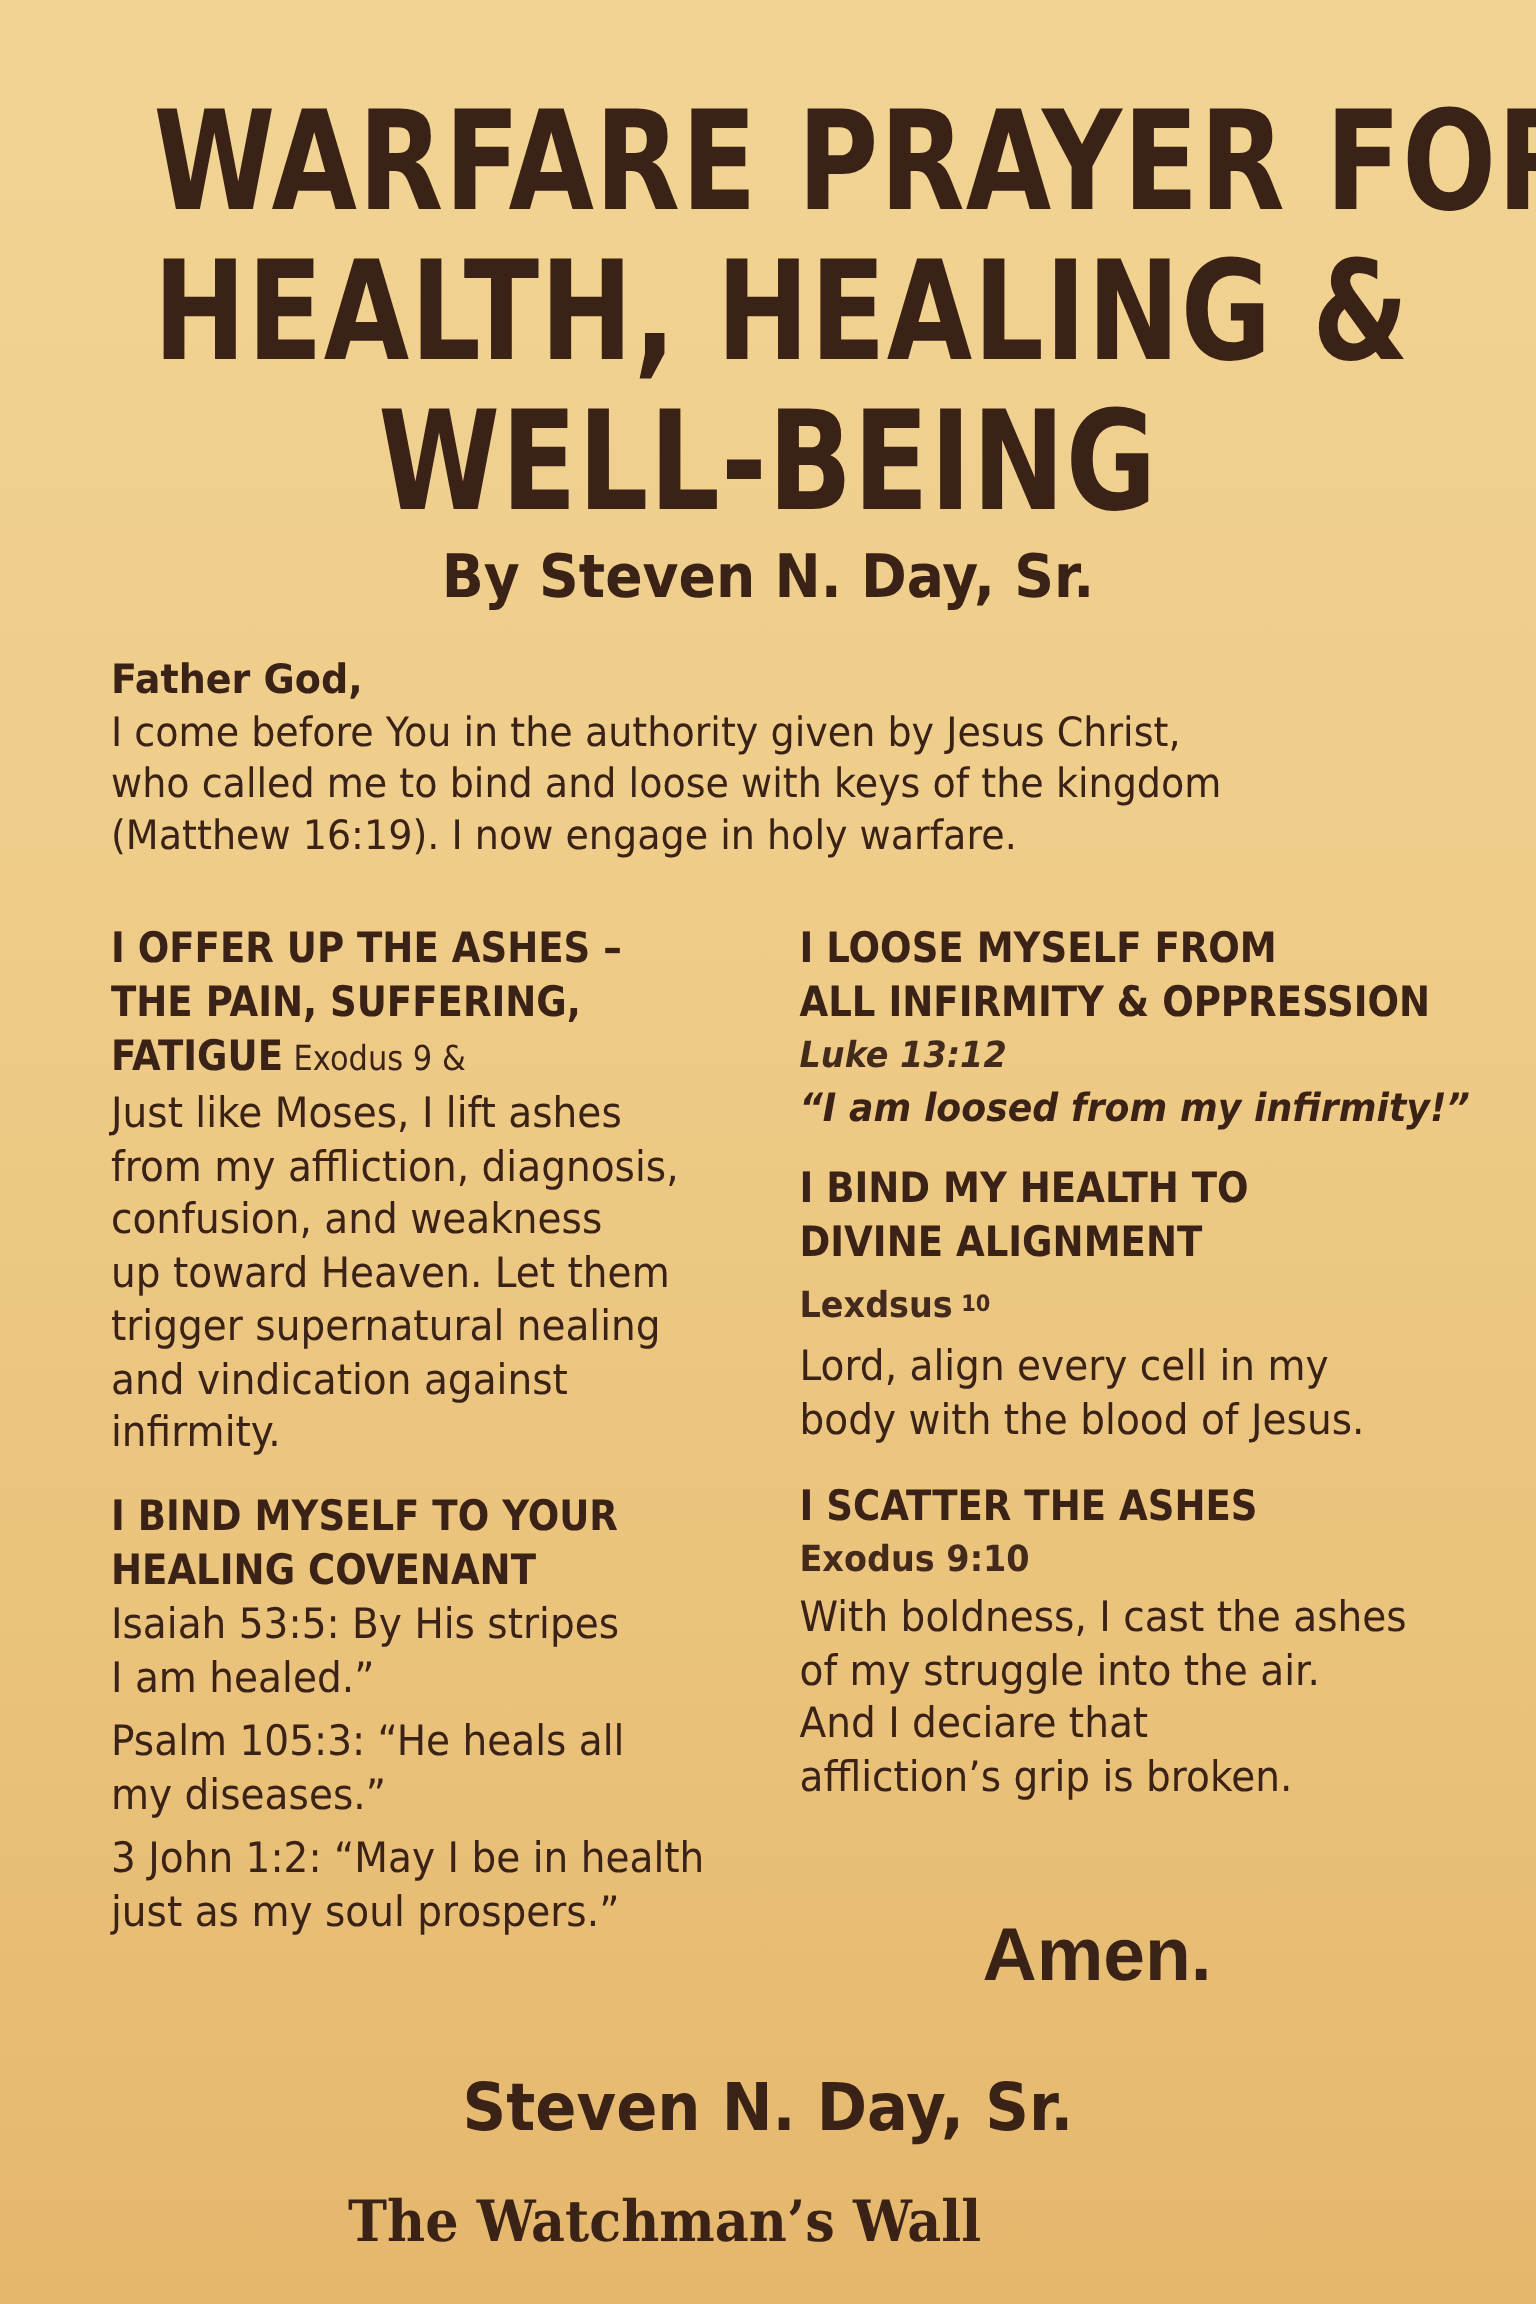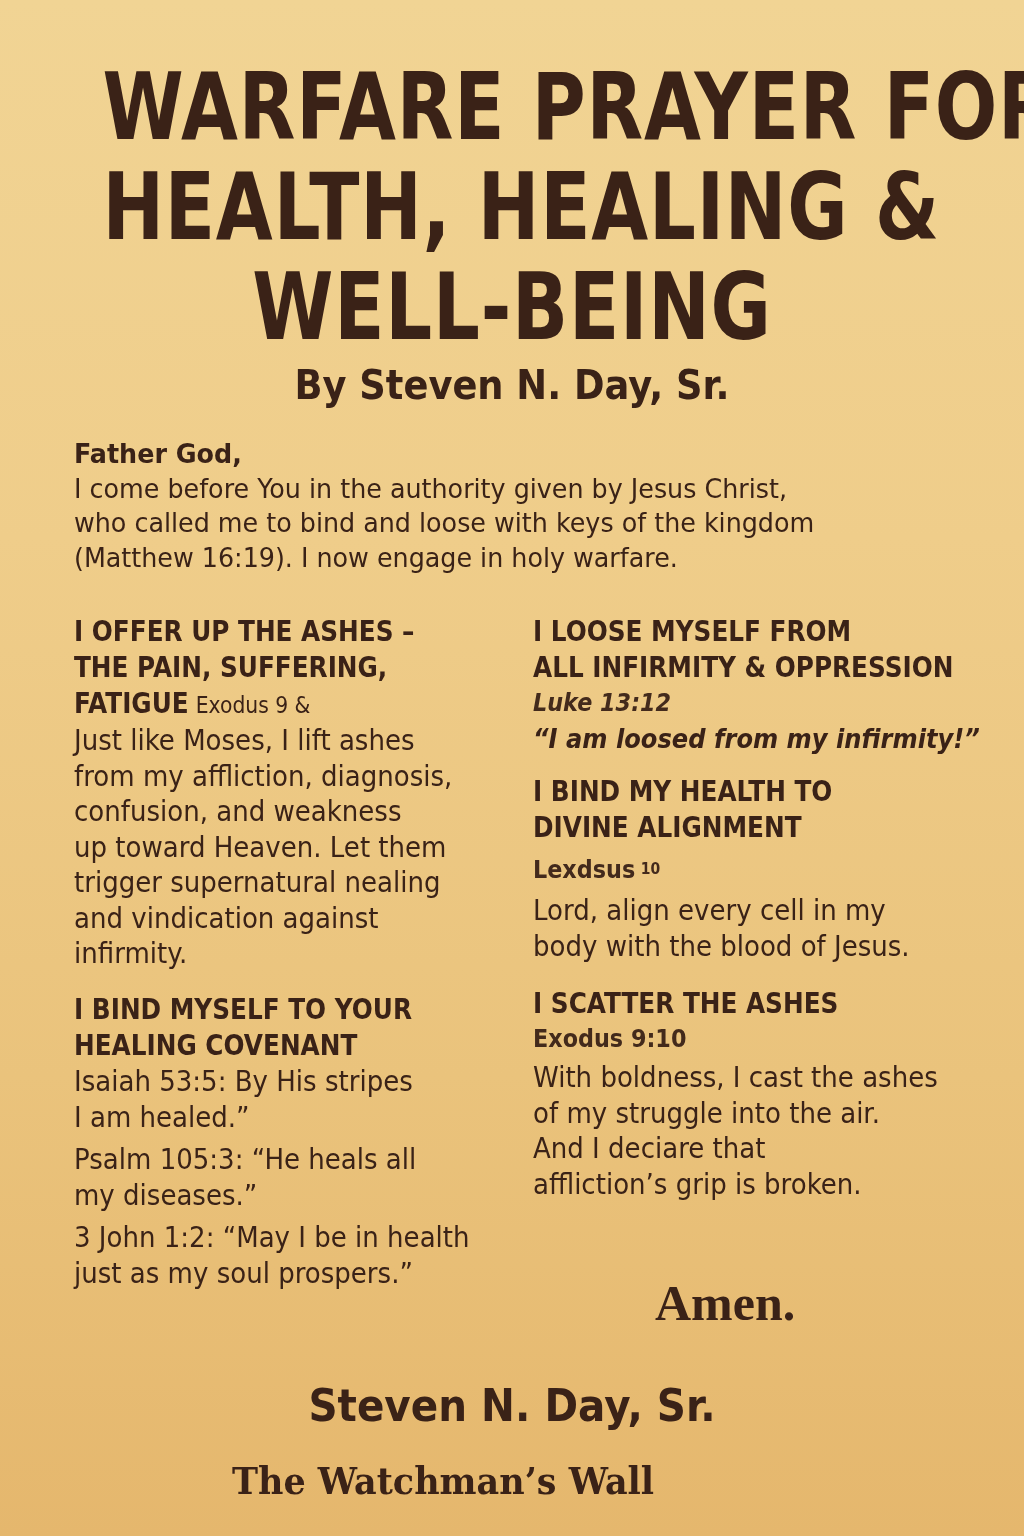--- a/index.html
+++ b/index.html
@@ -44,21 +44,21 @@
     white-space: nowrap;
   }
   .head .ref { font-weight: normal; font-size: 23px; margin-left: 8px; }
   .ref-line { font-size: 24px; line-height: 34px; font-weight: bold; opacity: 0.95; }
   .ref-line.italic { font-style: italic; }
   .ref-line .sup { font-size: 15px; vertical-align: 4px; margin-left: 6px; }
   .quote { font-style: italic; font-size: 26px; line-height: 38px; font-weight: bold; }
   .body-text { font-size: 28px; line-height: 35.5px; }
   .amen {
     position: absolute; left: 655px; top: 1274px;
-    font-family: Liberation Serif, serif; font-weight: bold; font-size: 50px;
+    font-family: Liberation Sans, sans-serif; font-weight: bold; font-size: 50px;
   }
   .sig {
     position: absolute; left: 0; width: 1024px; top: 1380px;
     text-align: center; font-size: 44px; font-weight: bold;
     transform: scaleX(0.92);
   }
   .org {
     position: absolute; left: 232px; top: 1458px;
     font-family: "DejaVu Serif", serif; font-weight: bold; font-size: 38px;
     transform: scaleX(0.92); transform-origin: left top;

